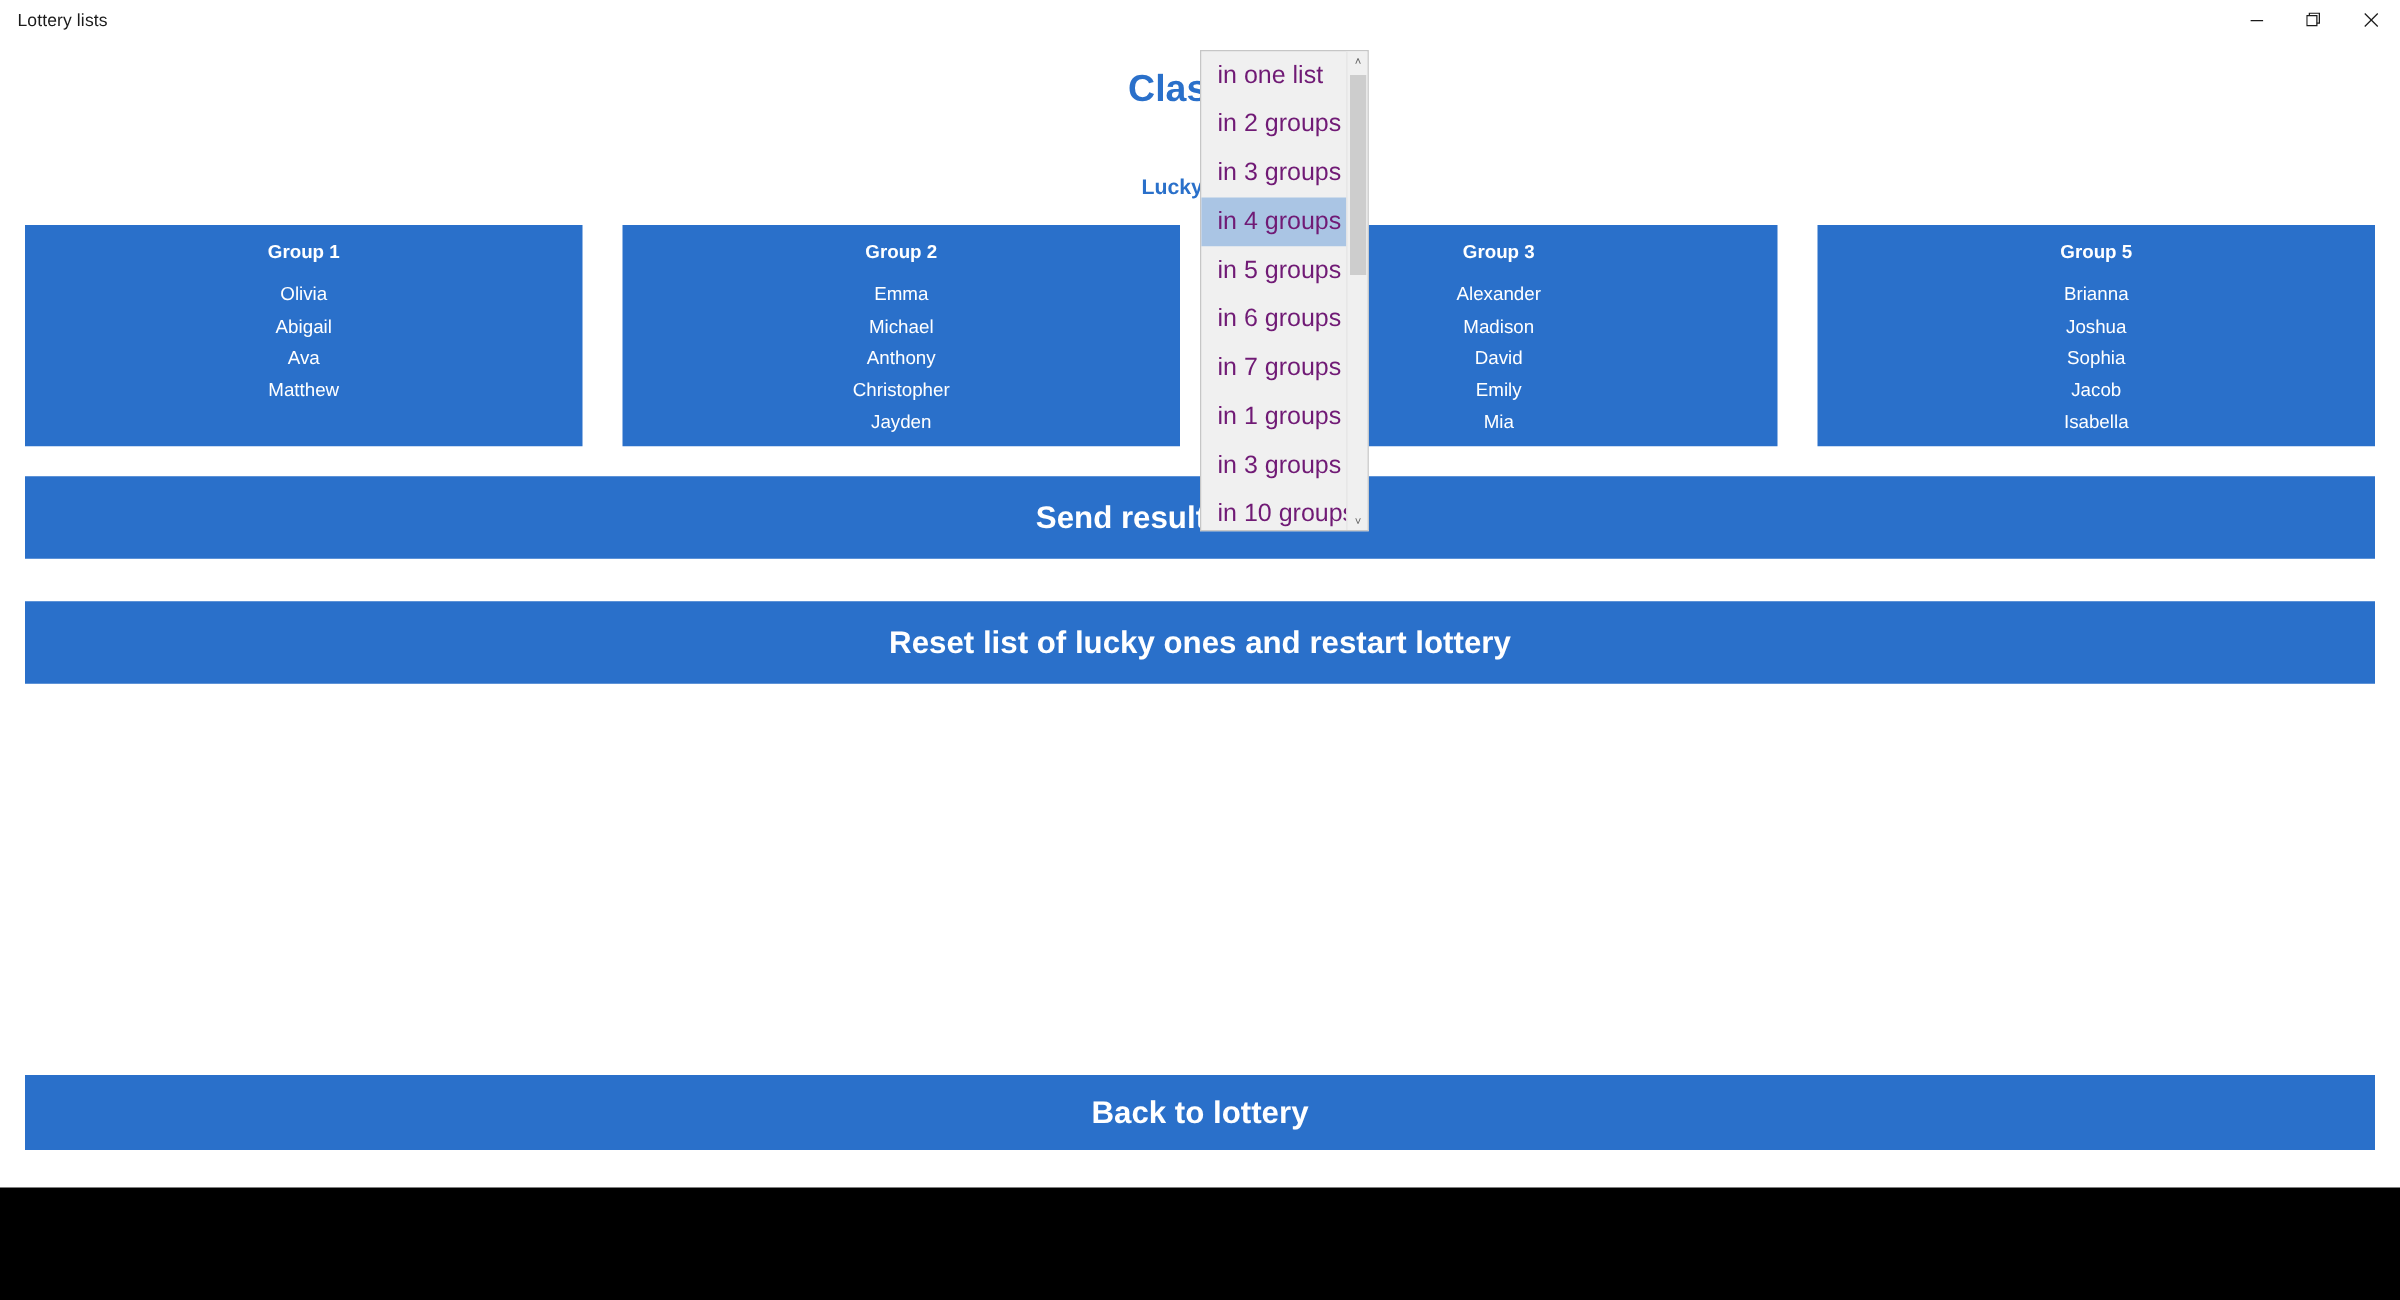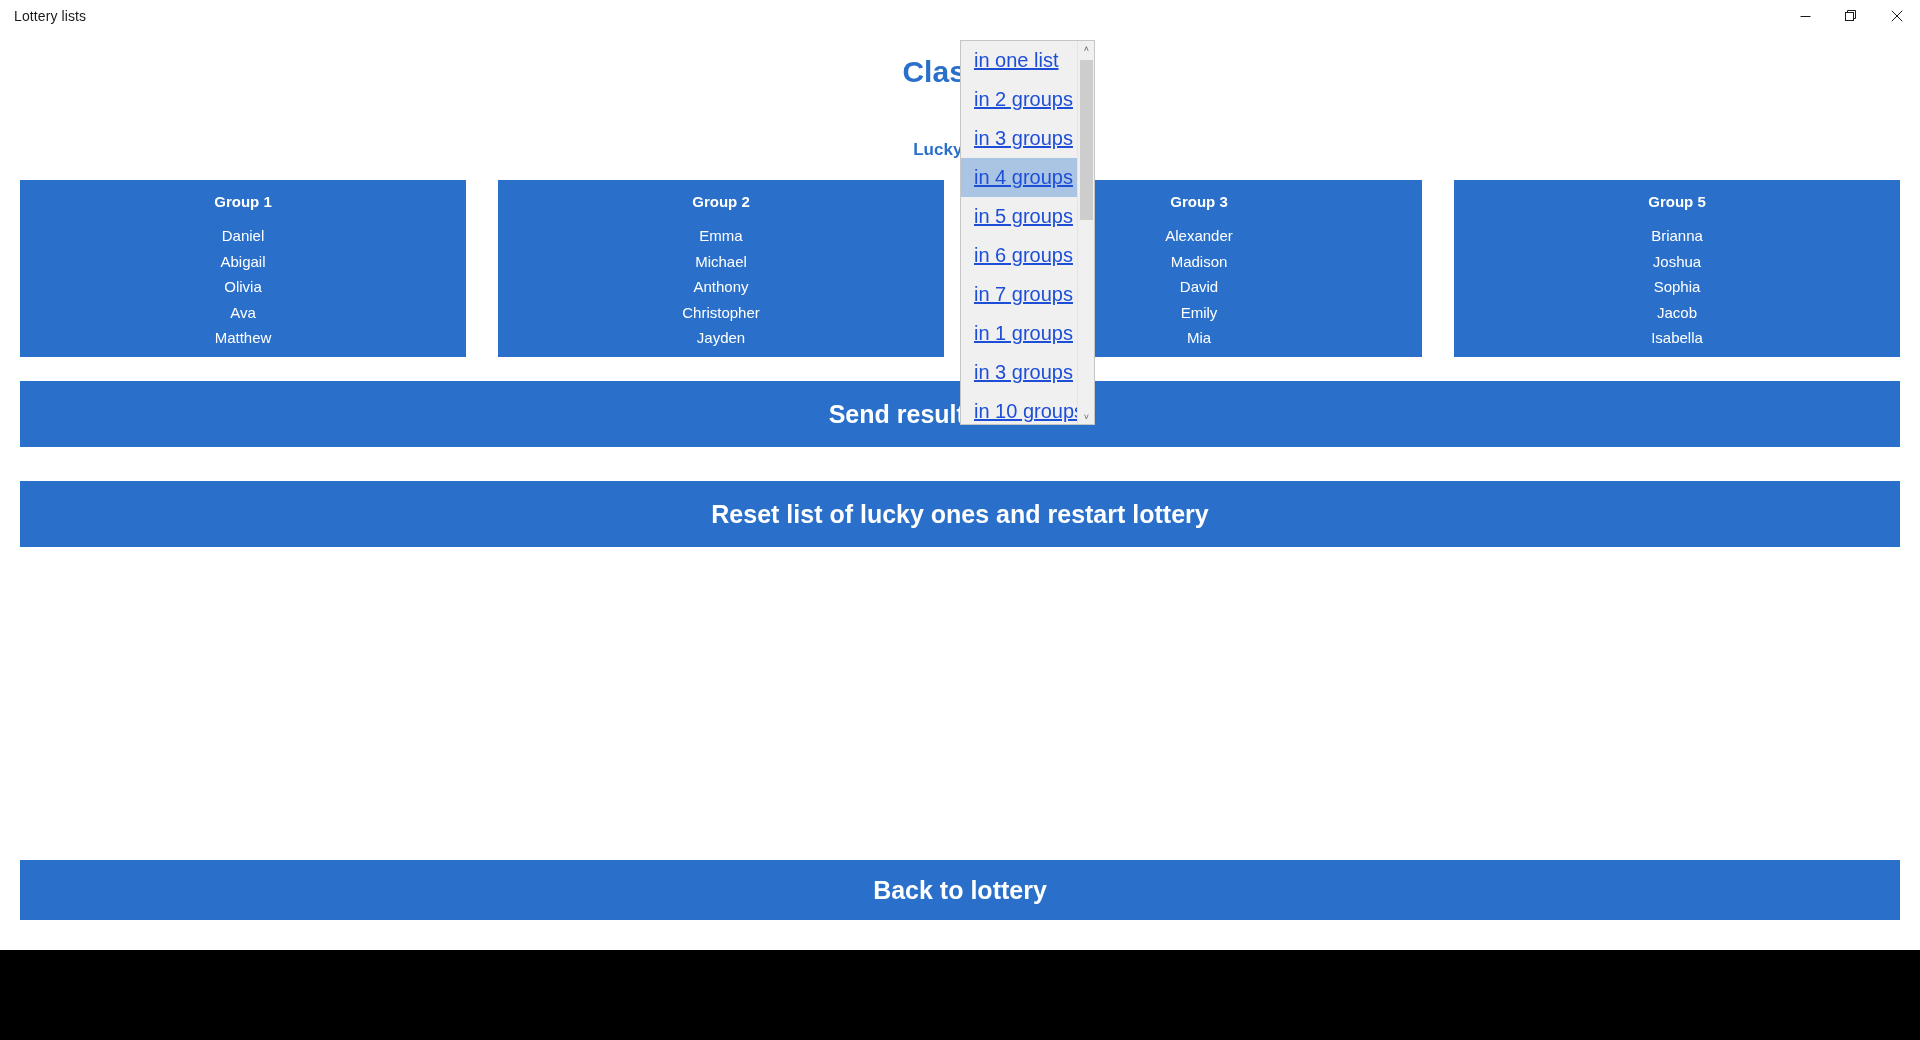--- a/index.html
+++ b/index.html
@@ -113,24 +113,23 @@
   .dropdown-list {
     position: absolute;
     left: 0; top: 0;
     width: 118px;
   }
   .dd-item {
     height: 39px;
     display: flex; align-items: center;
     padding-left: 13px;
     font-size: 20px;
-    color: #1d4ed8;
+    color: #701a75;
     white-space: nowrap;
     cursor: pointer;
-    text-decoration: underline;
   }
   .dd-item.selected {
     background: #aac5e4;
   }
   .dd-scrollbar {
     position: absolute;
     right: 0; top: 0;
     width: 17px; height: 385px;
     background: #f0f0f0;
     border-left: 1px solid #e4e4e4;
@@ -185,23 +184,22 @@
     </div>
   </div>
 
   <div class="page-title">Classify</div>
   <div class="lucky-label">Lucky ones</div>
 
   <div class="groups">
 
     <div class="group-card">
       <div class="group-title">Group 1</div>
-      <div class="group-member">Daniel</div>
+      <div class="group-member">Olivia</div>
       <div class="group-member">Abigail</div>
-      <div class="group-member">Olivia</div>
       <div class="group-member">Ava</div>
       <div class="group-member">Matthew</div>
     </div>
 
     <div class="group-card">
       <div class="group-title">Group 2</div>
       <div class="group-member">Emma</div>
       <div class="group-member">Michael</div>
       <div class="group-member">Anthony</div>
       <div class="group-member">Christopher</div>

